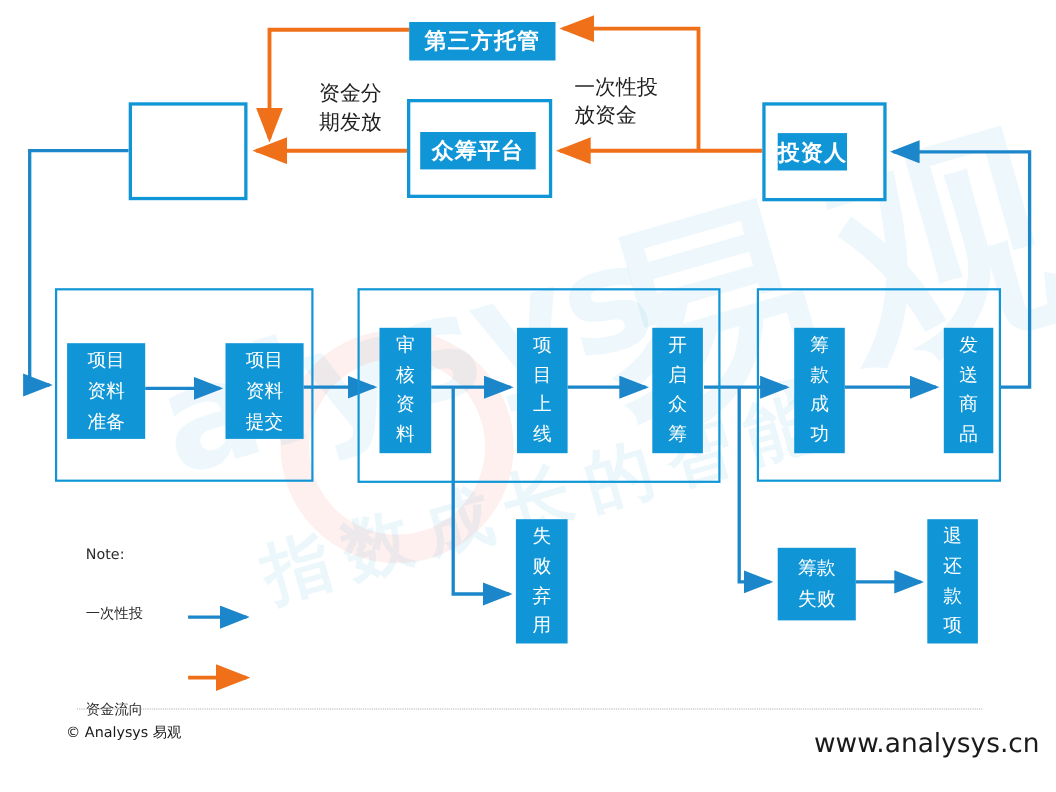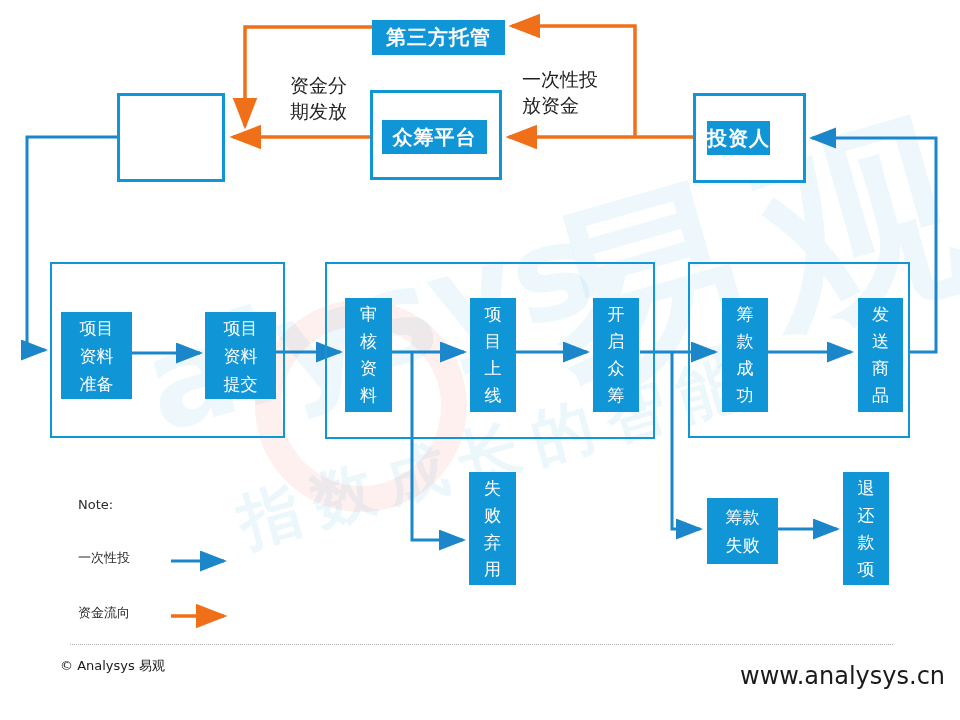--- a/index.html
+++ b/index.html
@@ -135,19 +135,19 @@
 用</div>
   <div class="box-fill stagebox" style="left:707px;top:498px;width:71px;height:66px;line-height:28px;">筹款
 失败</div>
   <div class="box-fill stagebox" style="left:843px;top:472px;width:46px;height:113px;line-height:27px;">退
 还
 款
 项</div>
 
   <div class="legend-text" style="left:78px;top:497px;">Note:</div>
   <div class="legend-text" style="left:78px;top:549px;">一次性投</div>
-  <div class="legend-text" style="left:78px;top:604px;">资金流向</div>
+  <div class="legend-text" style="left:78px;top:636px;">资金流向</div>
 
   <div class="abs" style="left:70px;top:644px;width:823px;border-top:1px dotted #ababab;"></div>
   <div class="footer-text" style="left:60px;top:657px;font-size:13px;">© Analysys 易观</div>
   <div class="footer-text" style="left:740px;top:662px;width:158px;text-align:right;">www.analysys.cn</div>
 
 </div>
 
 </body></html>

